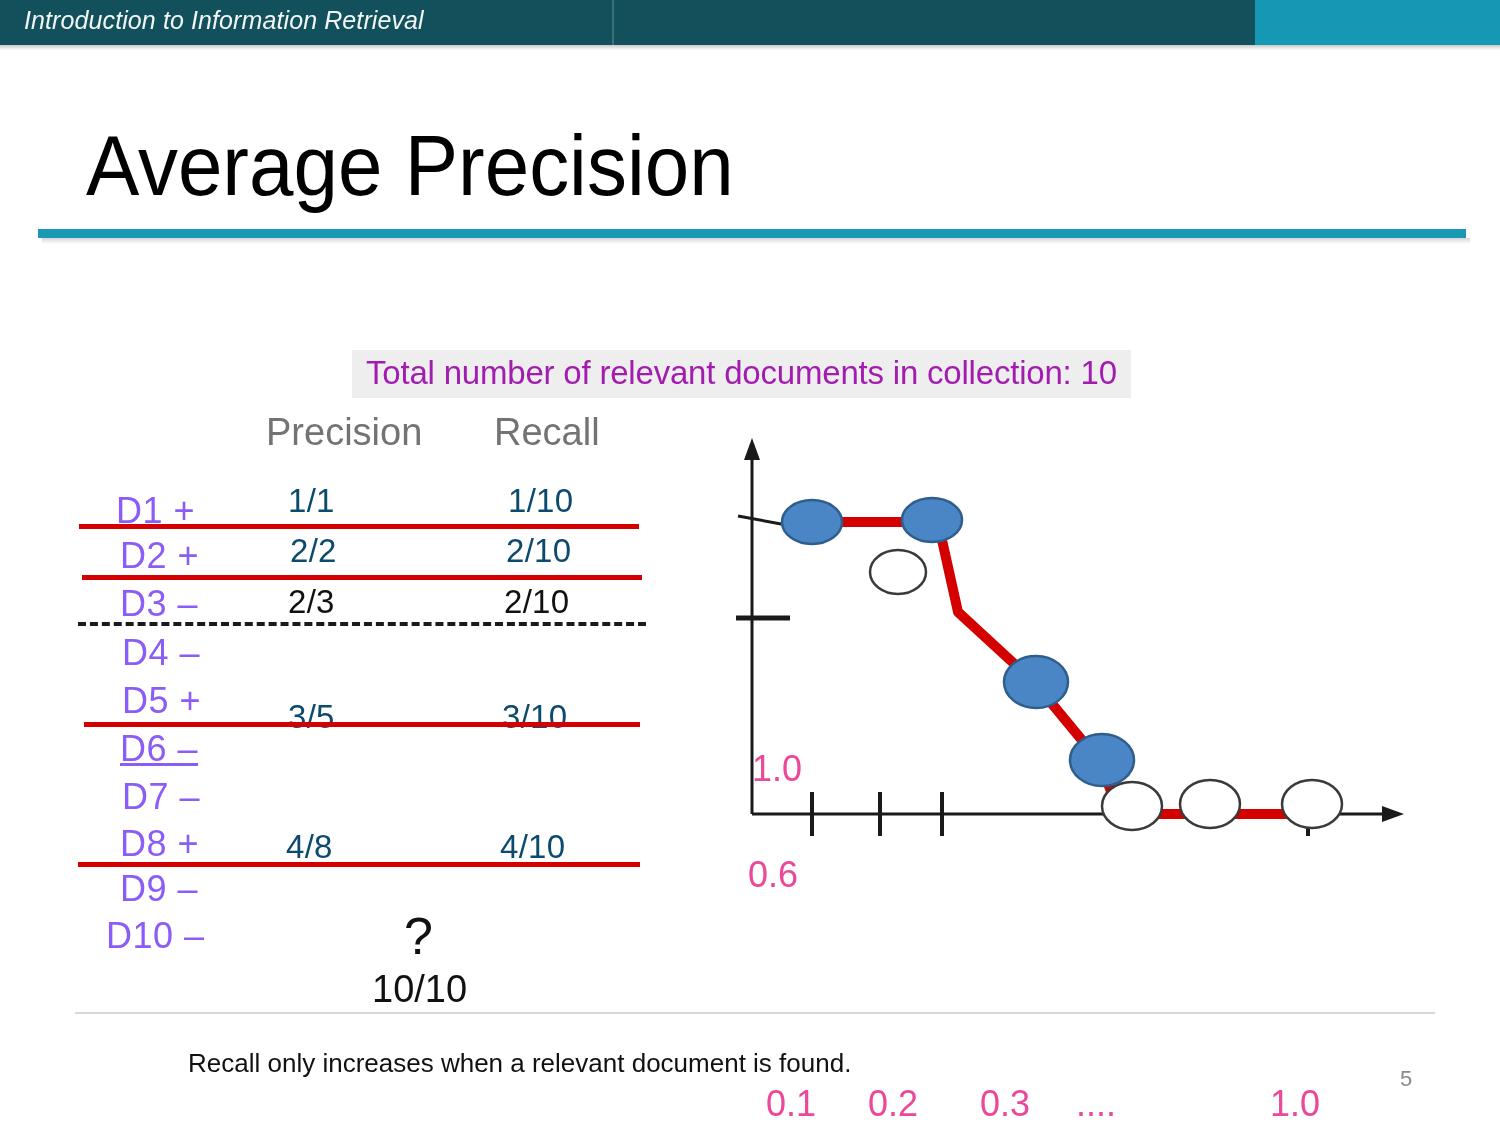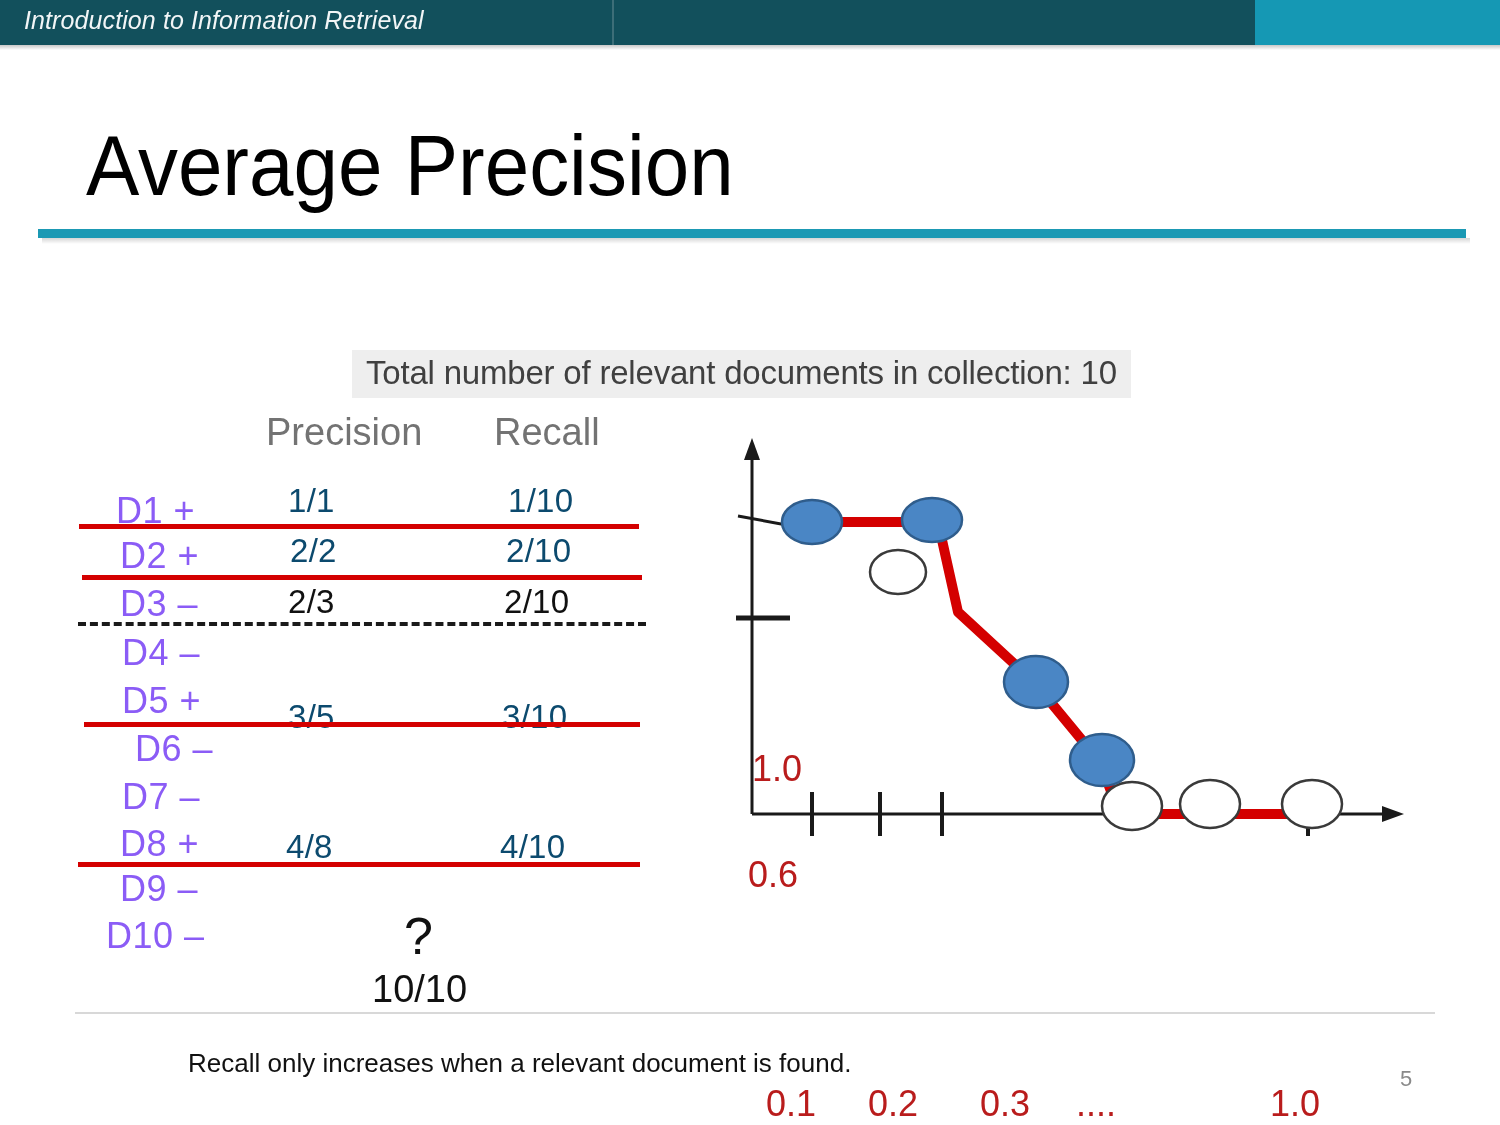--- a/index.html
+++ b/index.html
@@ -81,21 +81,21 @@
   
   #figure {
     position: absolute;
     left: 0; top: 250px;
     width: 1500px; height: 762px;
   }
 
   .hl-box {
     position: absolute;
     background: #eeeeee;
-    color: #404040;
+    color: #a21caf;
     white-space: nowrap;
   }
 
   #total-line {
     left: 352px; top: 100px;
     padding: 4px 14px 6px 14px;
     font-size: 33px;
     font-family: "Liberation Sans Narrow", "Liberation Sans", sans-serif;
     letter-spacing: -0.2px;
   }
@@ -163,21 +163,21 @@
   #chart {
     position: absolute;
     left: 720px; top: 180px;
     width: 700px; height: 470px;
   }
   #chart svg { display: block; }
 
   .axis-tick-label {
     position: absolute;
     font-size: 36px;
-    color: #b91c1c;
+    color: #ec4899;
     white-space: nowrap;
   }
   #xlab-1  { left: 766px; top: 833px; }
   #xlab-2  { left: 868px; top: 833px; }
   #xlab-3  { left: 980px; top: 833px; }
   #xlab-dots { left: 1076px; top: 833px; }
   #xlab-10 { left: 1270px; top: 833px; }
   #ylab-10 { left: 752px; top: 498px; }
   #ylab-06 { left: 748px; top: 604px; }
 
@@ -239,21 +239,21 @@
   <div class="val black" style="left:504px; top:333px;">2/10</div>
   <div class="rowline dashed" style="left:78px; top:372px; width:568px;"></div>
 
   <div class="doc-label" style="left:122px; top:382px;">D4 –</div>
 
   <div class="doc-label" style="left:122px; top:430px;">D5 +</div>
   <div class="val red" style="left:288px; top:448px;">3/5</div>
   <div class="val red" style="left:502px; top:448px;">3/10</div>
   <div class="rowline red" style="left:84px; top:472px; width:556px;"></div>
 
-  <div class="doc-label" style="left:135px; top:478px;">D6 –</div>
+  <div class="doc-label" style="left:120px; top:478px;text-decoration:underline;">D6 –</div>
 
   <div class="doc-label" style="left:122px; top:526px;">D7 –</div>
 
   <div class="doc-label" style="left:120px; top:573px;">D8 +</div>
   <div class="val red" style="left:286px; top:578px;">4/8</div>
   <div class="val red" style="left:500px; top:578px;">4/10</div>
   <div class="rowline red" style="left:78px; top:612px; width:562px;"></div>
 
   <div class="doc-label" style="left:120px; top:618px;">D9 –</div>
 

